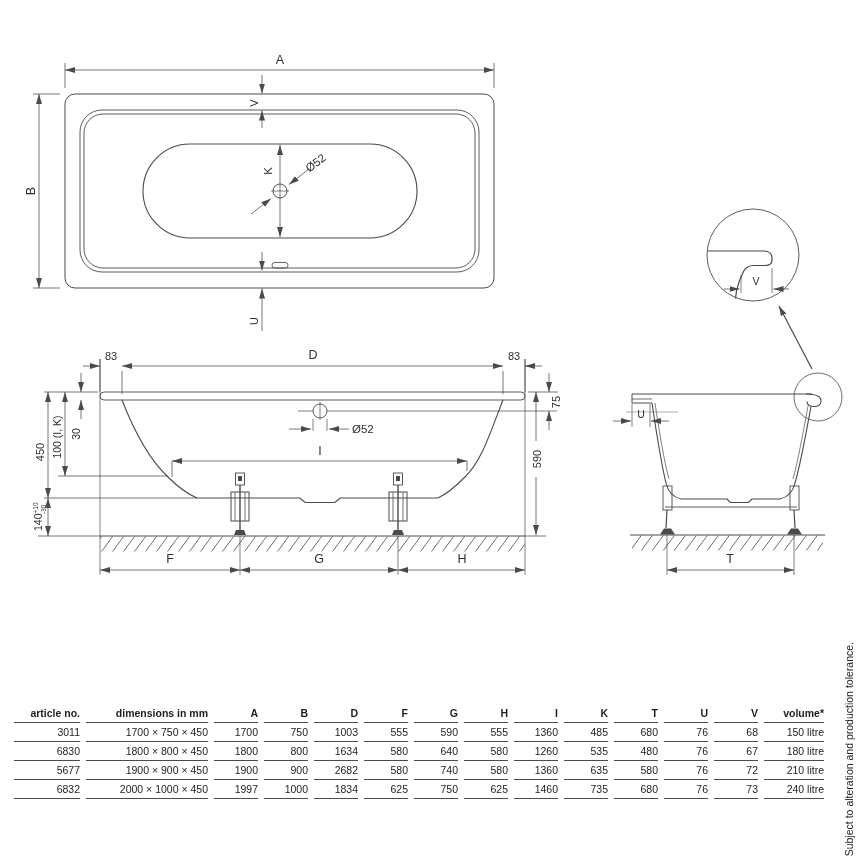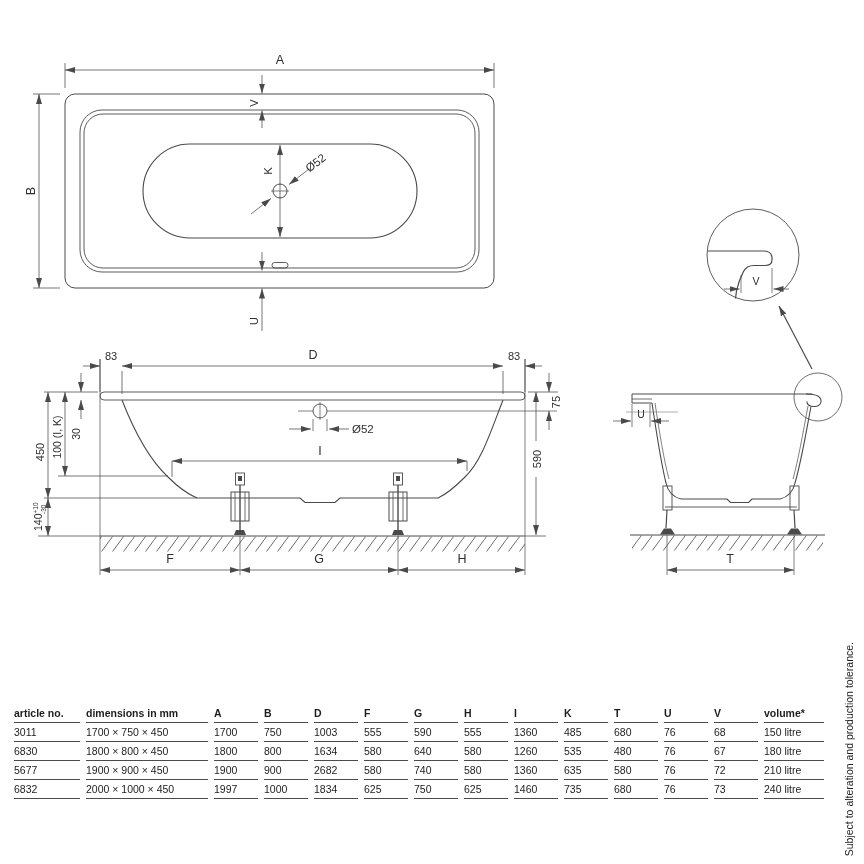--- a/index.html
+++ b/index.html
@@ -2,21 +2,21 @@
 <html><head>
 <meta charset="utf-8">
 <style>
   html,body{margin:0;padding:0;background:#fff;}
   .page{position:relative;width:864px;height:864px;background:#ffffff;overflow:hidden;
         font-family:"Liberation Sans", sans-serif;color:#222;}
   .drawing{position:absolute;left:0;top:0;}
   svg text{fill:#2e2e2e;font-family:"Liberation Sans",sans-serif;}
   .dims{position:absolute;left:14px;top:704px;width:810px;}
   .dims h2{margin:0 0 15px 0;font-size:15.5px;font-weight:bold;color:#111;letter-spacing:.2px;}
-  .grid{display:grid;grid-template-columns:66px 122px repeat(11,44px) 60px;column-gap:6px;}
+  .grid{display:grid;grid-template-columns:66px 122px repeat(11,44px) 60px;column-gap:6px;text-align:right;}
   .cell{font-size:10.5px;padding:2.5px 0 3.5px 0;border-bottom:1px solid #4a4a4a;
         white-space:nowrap;overflow:hidden;color:#1d1d1d;}
   .cell.h{font-weight:bold;}
   .footnote{margin-top:9px;font-size:10.5px;text-align:right;color:#1d1d1d;}
   .side-note{position:absolute;right:9px;bottom:8px;writing-mode:vertical-rl;
              transform:rotate(180deg);font-size:10.5px;color:#1d1d1d;white-space:nowrap;}
 </style>
 </head>
 <body>
 

